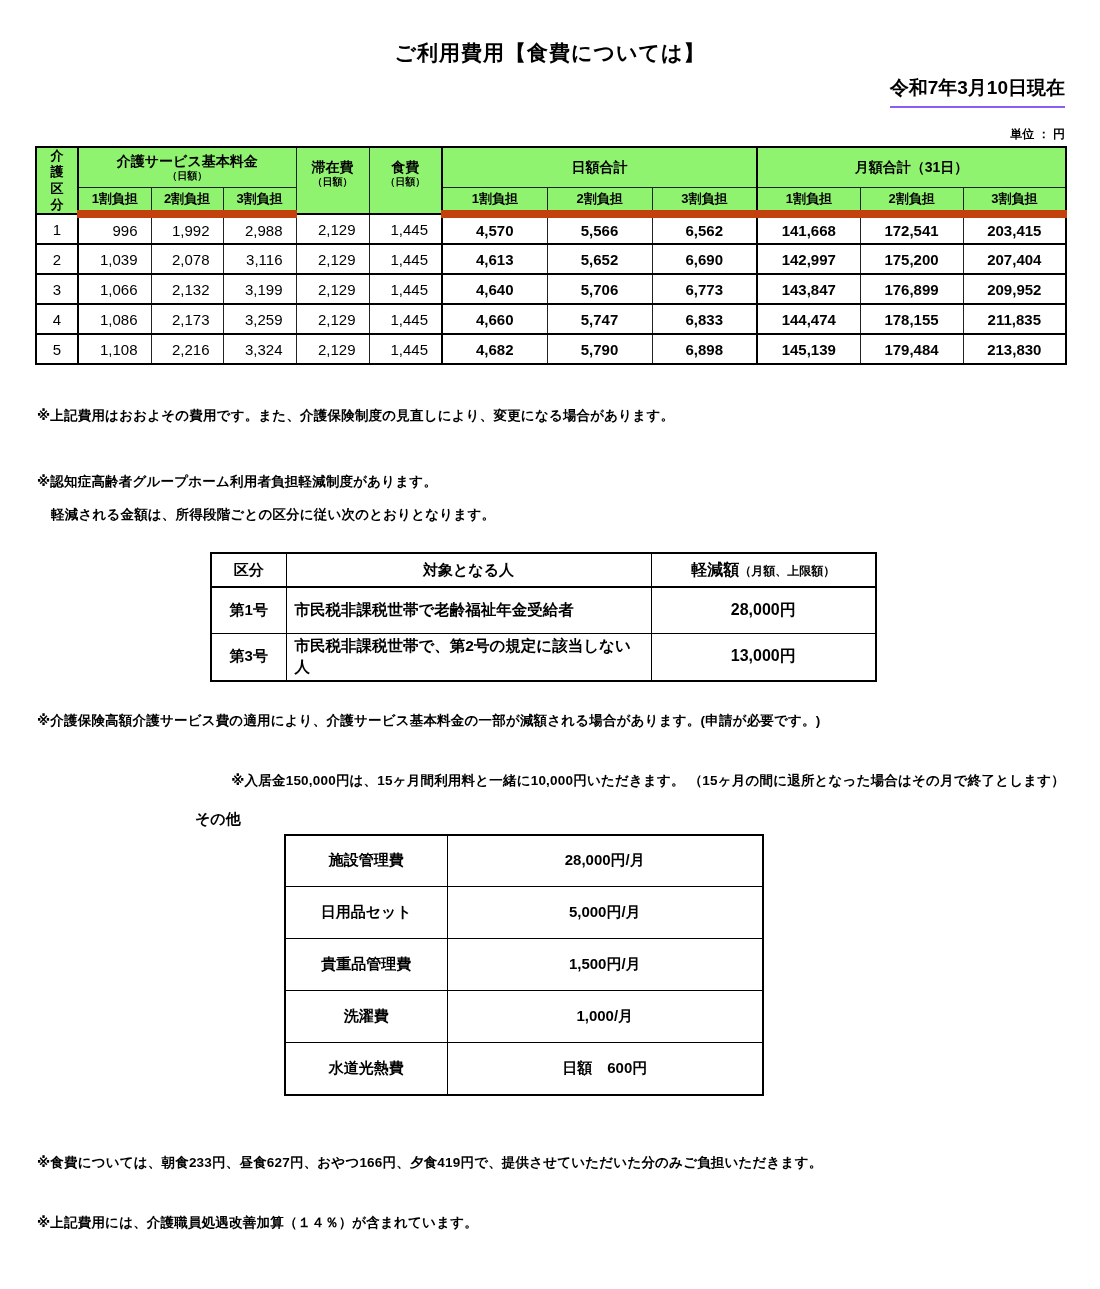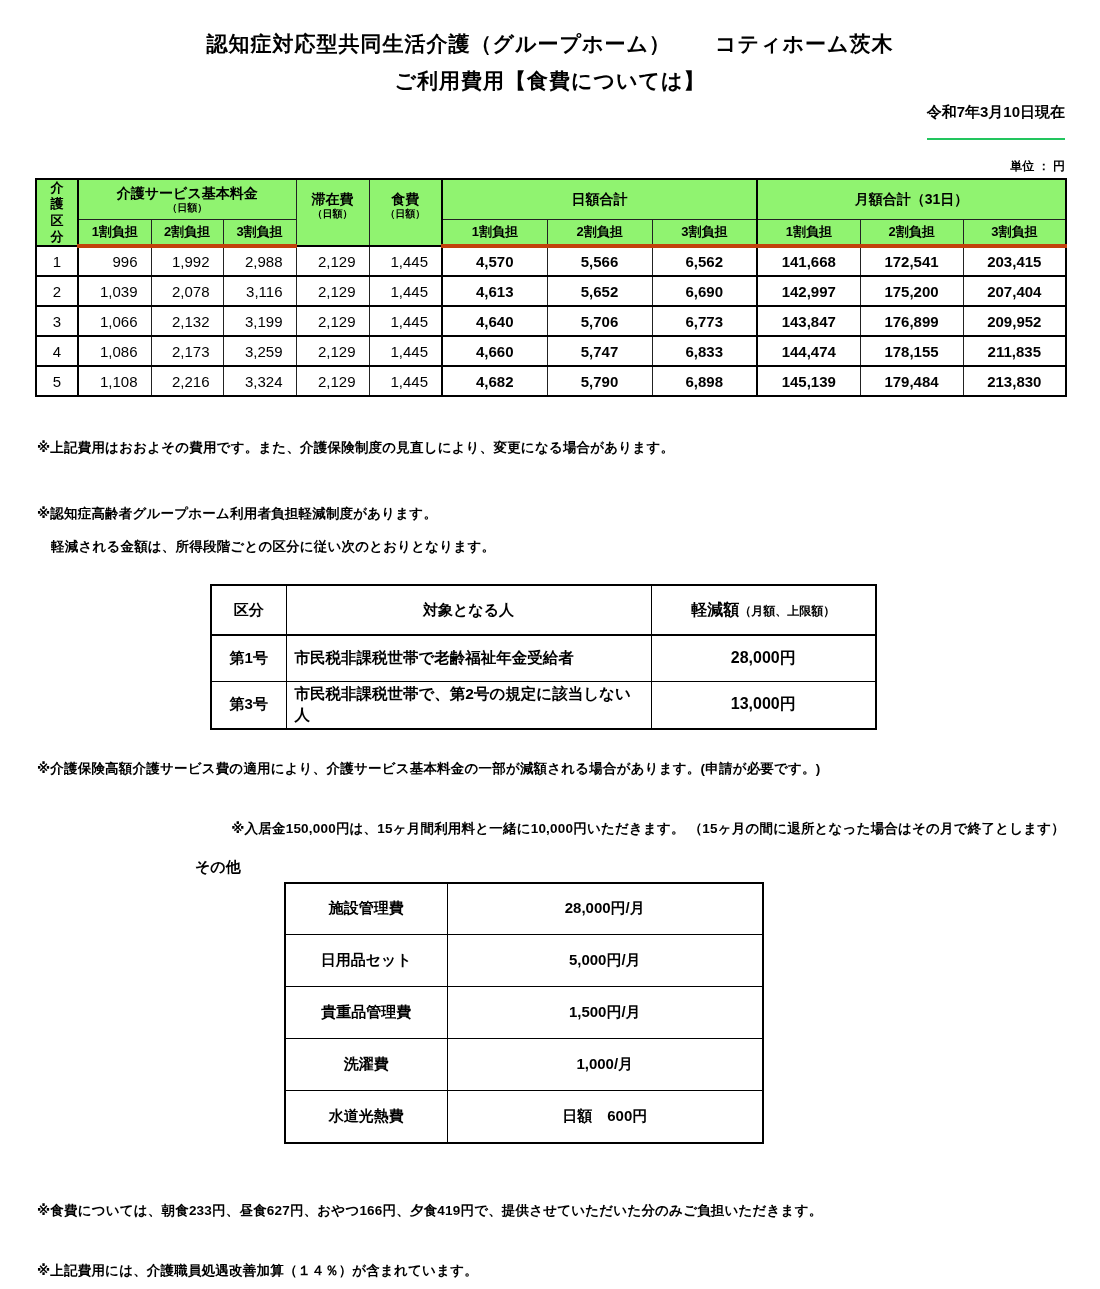--- a/index.html
+++ b/index.html
@@ -8,33 +8,33 @@
     width:1100px; height:1289px;
     font-family:"Liberation Sans","DejaVu Sans",sans-serif;
     color:#000;
     overflow:hidden;
   }
   .page { padding:30px 35px 0 35px; }
 
   .title { text-align:center; font-size:21px; font-weight:bold; letter-spacing:1px; }
   .subtitle { text-align:center; font-size:21px; font-weight:bold; margin-top:9px; letter-spacing:1px; }
   .date-row { text-align:right; margin-top:8px; }
-  .date { display:inline-block; font-size:15px; font-weight:bold; border-bottom:2px solid #22c55e; padding-bottom:16px; }
+  .date { display:inline-block; font-size:19px; font-weight:bold; border-bottom:2px solid #8b5cf6; padding-bottom:5px; }
   .unit-row { text-align:right; margin-top:16px; }
   .unit { font-size:12px; font-weight:bold; }
 
   table { border-collapse:collapse; }
 
   
   .fee-table { width:1030px; margin-top:3px; border:2px solid #000; table-layout:fixed; }
   .fee-table th, .fee-table td { border:1px solid #222; }
   .fee-table thead th { background:var(--green,#90F370); font-weight:bold; vertical-align:middle; }
   .fee-table thead tr:first-child { height:40px; }
   .fee-table thead tr:last-child { height:26px; }
-  .fee-table thead tr:last-child th { border-bottom:4px solid #c2410c; font-size:13px; }
+  .fee-table thead tr:last-child th { border-bottom:8px solid #c2410c; font-size:13px; }
   .th-level { font-size:13px; line-height:1.25; text-align:center; padding:0 8px; }
   .th-main { font-size:14px; text-align:center; line-height:1.1; }
   .th-sub { font-size:10px; text-align:center; line-height:1.1; margin-top:1px; }
   .th-tall { padding-bottom:14px; }
   .th-single { font-size:14px; text-align:center; }
   .bl2 { border-left:2px solid #000 !important; }
   .fee-table tbody td { height:30px; border-top:2px solid #000; font-size:15px; }
   .lvl { text-align:center; font-size:12px; }
   .nr { text-align:right; padding-right:13px; }
   .nc { text-align:center; font-weight:bold; }
@@ -45,21 +45,21 @@
   .n2 { margin-top:48px; }
   .n2b { margin-top:15px; margin-left:16px; }
   .n3 { margin-top:30px; }
   .n4 { margin-top:42px;text-align:right; }
   .n5 { margin-top:58px; }
   .n6 { margin-top:42px; }
 
   
   .red-table { margin:28px 0 0 175px; width:665px; border:2px solid #000; table-layout:fixed; }
   .red-table th, .red-table td { border:1.5px solid #000; background:#fff; vertical-align:middle; }
-  .red-table thead tr { height:50px;padding-left:8px; }
+  .red-table thead tr { height:34px;padding-left:8px; }
   .red-table thead th { border-bottom:2.5px solid #000; }
   .red-h { font-size:15px; font-weight:bold; text-align:center; }
   .red-amount-main { font-size:16px; font-weight:bold; }
   .red-amount-sub { font-size:12px; font-weight:bold; }
   .red-kubun { text-align:center; font-size:15px; font-weight:bold; }
   .red-target { text-align:left; padding:2px 8px; font-size:15.5px; font-weight:bold; }
   .red-target.small { font-size:13px; line-height:1.4; }
   .red-amount { text-align:center; font-size:16px; font-weight:bold; }
   .rr1 { height:46px; } .rr2 { height:66px; } .rr3 { height:38px;padding-left:33px; }
 
@@ -68,21 +68,20 @@
   .other-table { margin-left:249px; width:478px; border:2px solid #000; table-layout:fixed; }
   .other-table td { border:1.5px solid #000; height:52px; vertical-align:middle; }
   .other-name { text-align:center; font-size:15px; font-weight:bold; }
   .other-value { text-align:center; font-size:15px; font-weight:bold;margin-left:7px; }
 </style>
 </head>
 <body>
 
 <div class="page">
 
-  <div class="title">認知症対応型共同生活介護（グループホーム）　　コティホーム茨木</div>
   <div class="subtitle">ご利用費用【食費については】</div>
   <div class="date-row">
     <span class="date">令和7年3月10日現在</span>
   </div>
   <div class="unit-row">
     <span class="unit">単位 ： 円</span>
   </div>
 
   <table class="fee-table">
     <colgroup>

